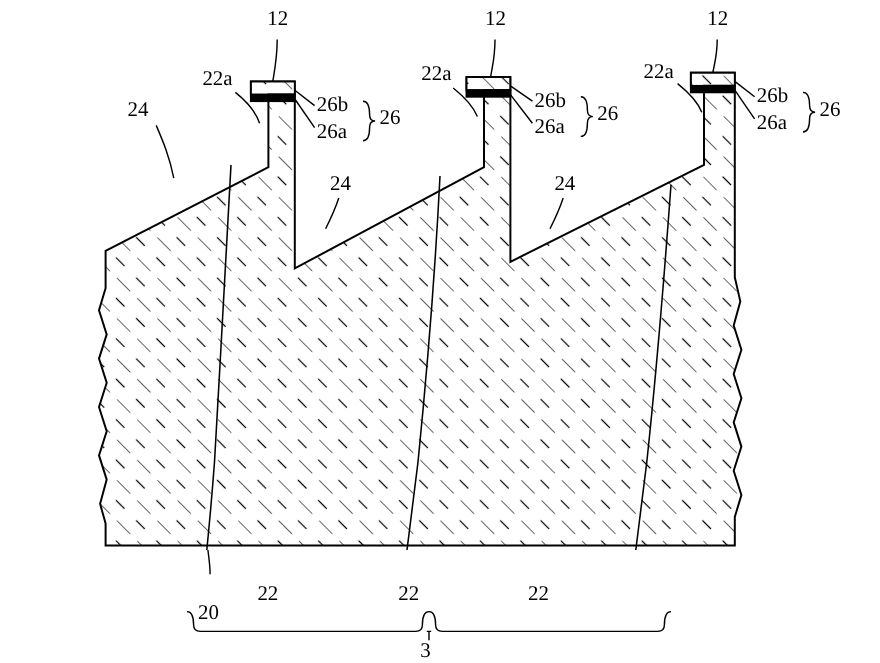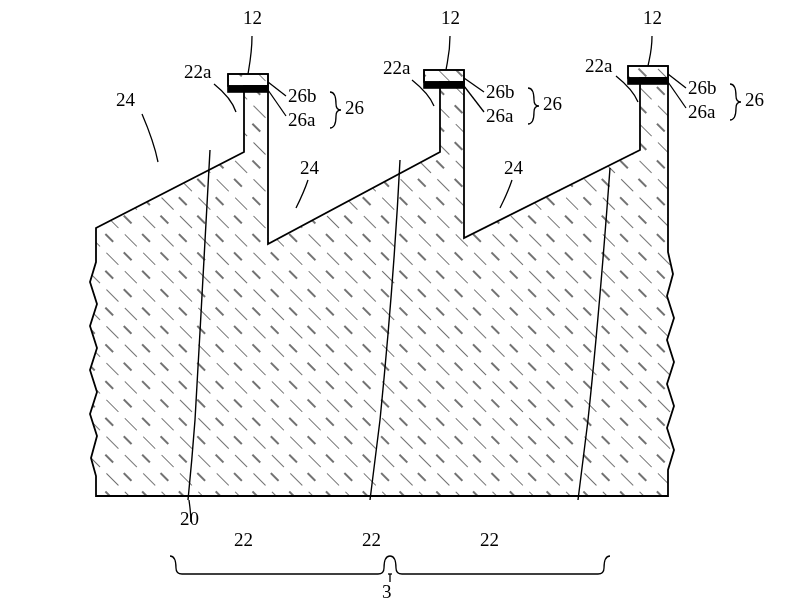--- a/index.html
+++ b/index.html
@@ -176,20 +176,20 @@
   <div class="lbl" style="left:688px; top:102px;">26a</div>
 
   <div class="lbl" style="left:345px; top:98px;">26</div>
   <div class="lbl" style="left:543px; top:94px;">26</div>
   <div class="lbl" style="left:745px; top:90px;">26</div>
 
   <div class="lbl" style="left:116px; top:90px;">24</div>
   <div class="lbl" style="left:300px; top:158px;">24</div>
   <div class="lbl" style="left:504px; top:158px;">24</div>
 
-  <div class="lbl" style="left:180px; top:509px;">20</div>
+  <div class="lbl" style="left:180px; top:548px;">20</div>
   <div class="lbl" style="left:234px; top:530px;">22</div>
   <div class="lbl" style="left:362px; top:530px;">22</div>
   <div class="lbl" style="left:480px; top:530px;">22</div>
 
   <div class="lbl" style="left:382px; top:582px;">3</div>
 
 </div>
 
 </body></html>

